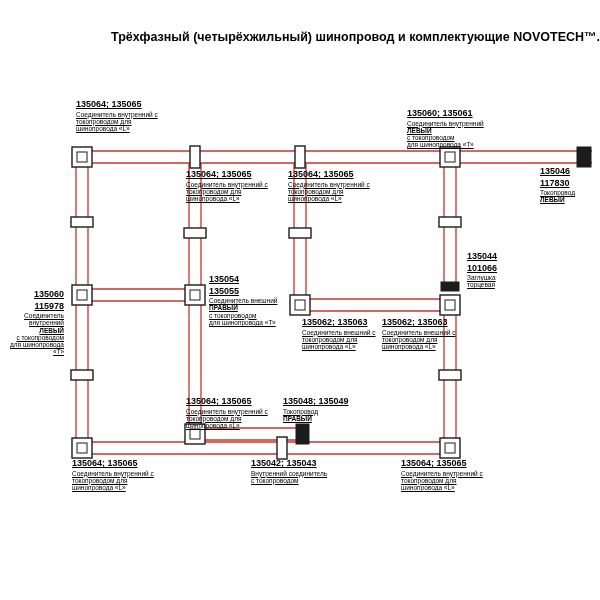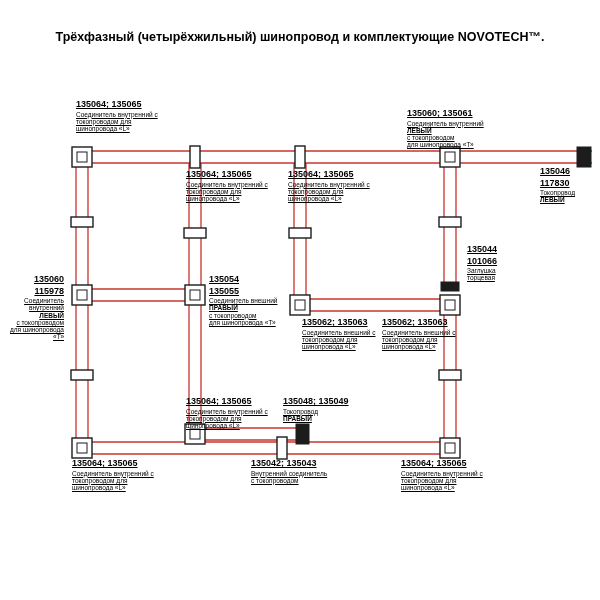--- a/index.html
+++ b/index.html
@@ -1,31 +1,31 @@
 <!DOCTYPE html>
 <html style="--track: #c5342e; --conn: #1c1c1c;"><head>
 <meta charset="utf-8">
 <style>
   html,body{margin:0;padding:0;}
   body{
     width:600px;height:600px;background:#ffffff;position:relative;
     font-family:"Liberation Sans", sans-serif;color:#000;overflow:hidden;
   }
   .title{
-    position:absolute;top:28px;left:0;width:600px;text-align:center;
+    position:absolute;top:28px;left:0;width:600px;text-align:right;
     font-weight:bold;font-size:12.5px;line-height:19px;
   }
   svg{position:absolute;left:0;top:0;}
   .trk{stroke:var(--track,#c5342e);stroke-width:1.3;}
   .con{fill:#ffffff;stroke:var(--conn,#1c1c1c);stroke-width:1.4;}
   .coni{fill:none;stroke:var(--conn,#1c1c1c);stroke-width:1;}
   .solid{fill:var(--conn,#1c1c1c);stroke:var(--conn,#1c1c1c);stroke-width:1;}
   .lbl{position:absolute;font-size:6.5px;line-height:7.3px;text-decoration:underline;}
   .lbl .num{font-size:9px;font-weight:bold;line-height:10.5px;margin-bottom:1px;}
-  .lbl.right{text-align:right;}
+  .lbl.right{text-align:right;margin-top:15px;}
   .em{font-weight:bold;}
 </style>
 </head>
 <body>
 
 <div class="title">
   <div>Трёхфазный (четырёхжильный) шинопровод и комплектующие NOVOTECH™.</div>
 </div>
 
 <svg width="600" height="600" viewBox="0 0 600 600">
@@ -144,21 +144,21 @@
 
 <div class="lbl" style="left:209px;top:274px;width:74px">
   <div class="num">135054</div>
   <div class="num">135055</div>
   <div>Соединитель внешний</div>
   <div class="em">ПРАВЫЙ</div>
   <div>с токопроводом</div>
   <div>для шинопровода «Т»</div>
 </div>
 
-<div class="lbl" style="left:467px;top:244px;width:58px">
+<div class="lbl" style="left:467px;top:251px;width:58px">
   <div class="num">135044</div>
   <div class="num">101066</div>
   <div>Заглушка торцевая</div>
 </div>
 
 <div class="lbl" style="left:302px;top:317px;width:80px">
   <div class="num">135062; 135063</div>
   <div>Соединитель внешний с</div>
   <div>токопроводом для</div>
   <div>шинопровода «L»</div>

